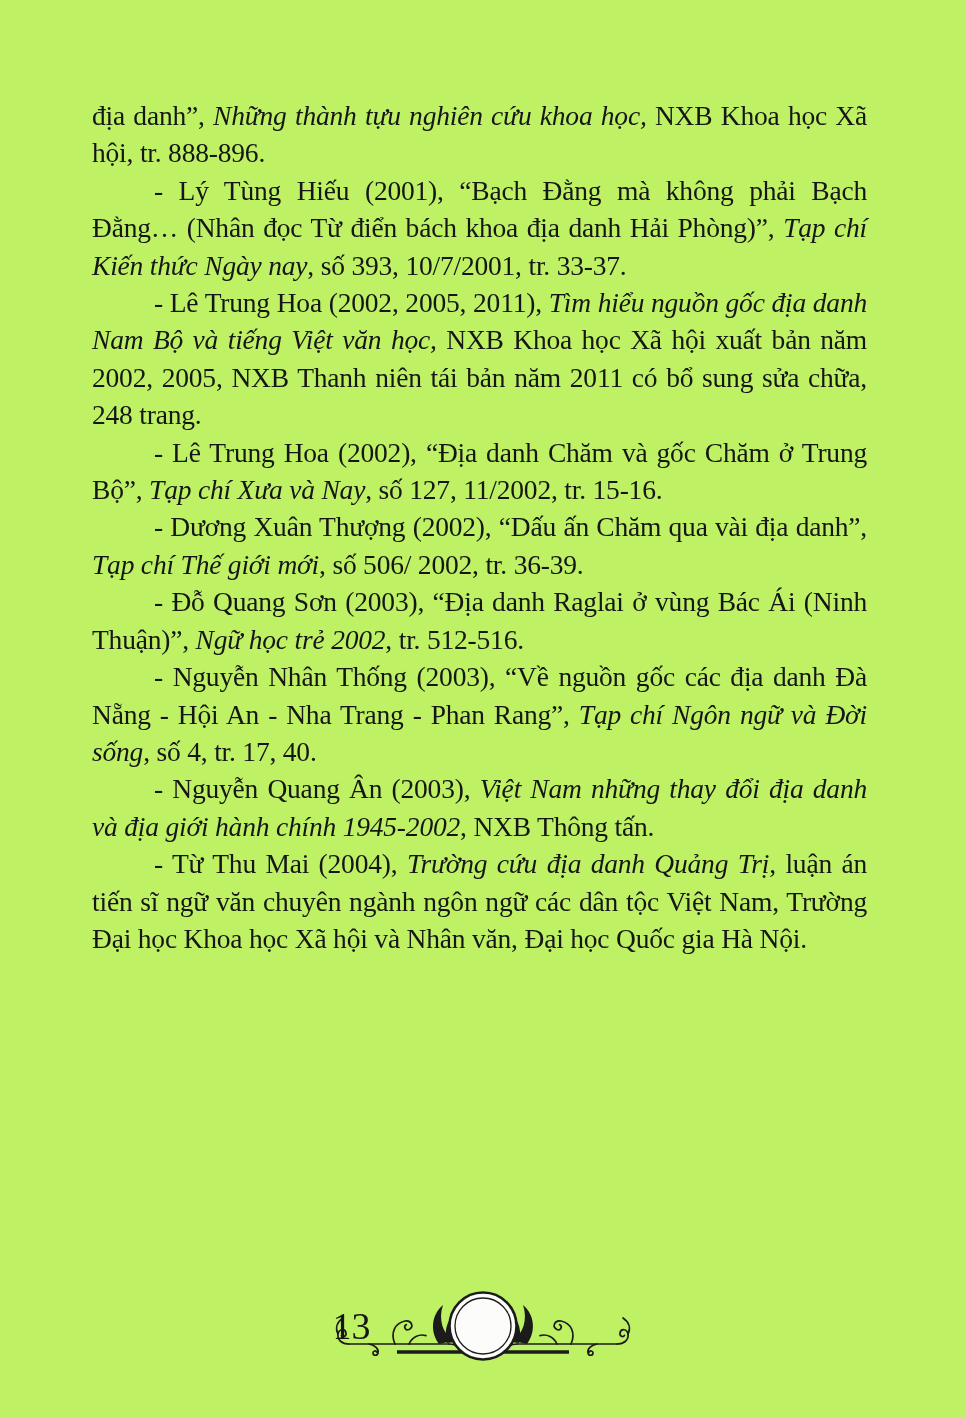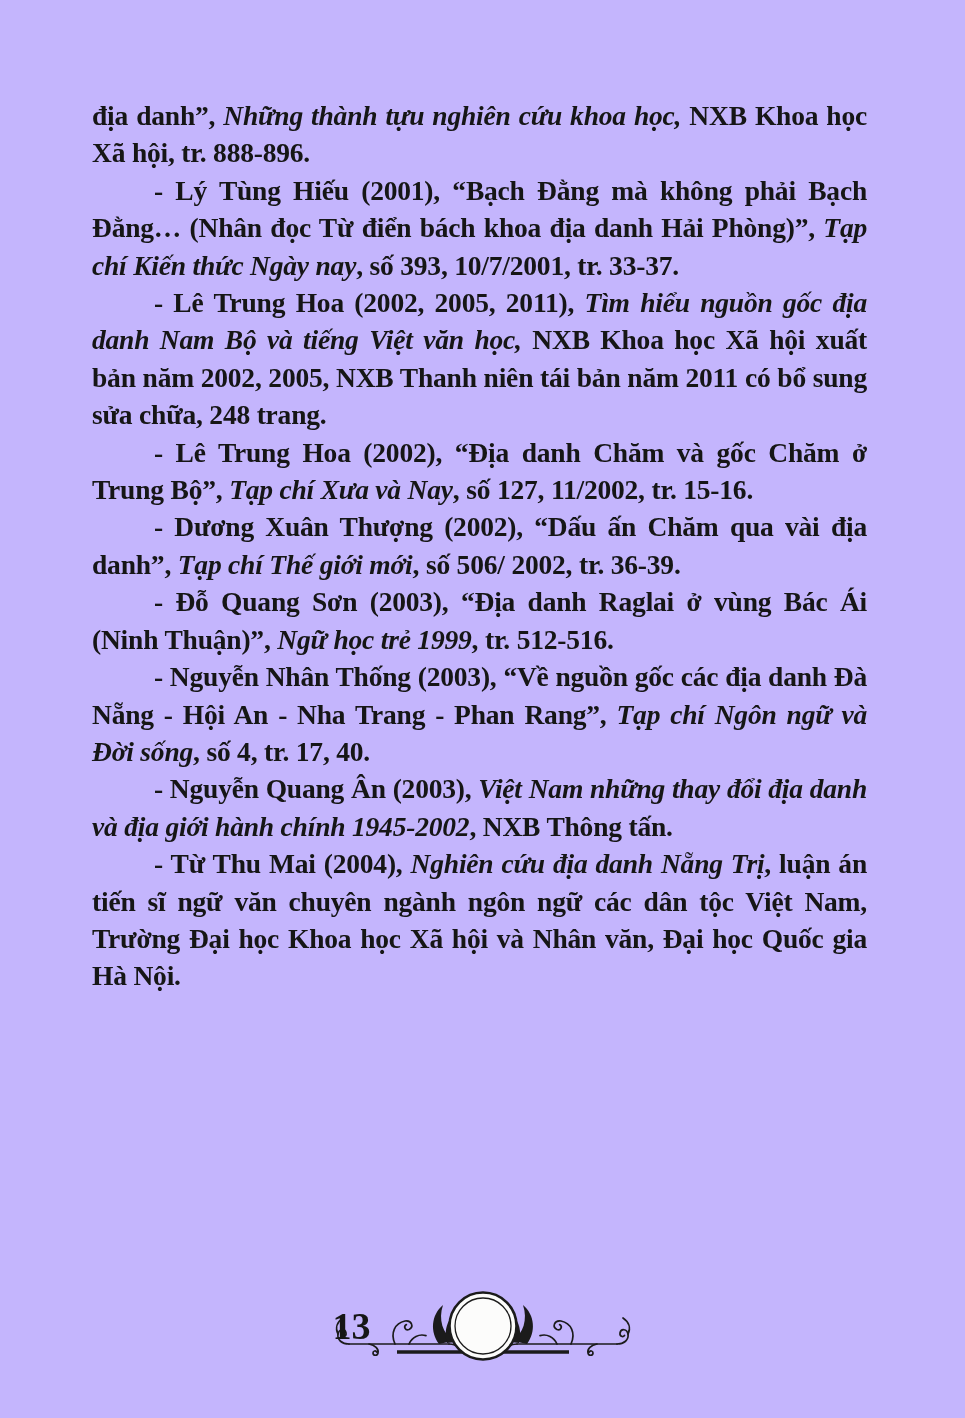--- a/index.html
+++ b/index.html
@@ -1,25 +1,24 @@
 <!DOCTYPE html>
 <html lang="vi"><head>
 <meta charset="utf-8">
 <style>
   html,body { margin:0; padding:0; background:#e8e8e8; }
   .page {
     position: relative;
     width: 965px;
     height: 1418px;
     margin: 0 auto;
-    background: #c4b5fd;
+    background: #bef264;
     overflow: hidden;
     font-family: "Liberation Serif", "DejaVu Serif", serif;
     color: #161616;
-    font-weight: bold;
   }
   .content {
     position: absolute;
     left: 92px;
     top: 97px;
     width: 775px;
     font-size: 27.5px;
     line-height: 37.4px;
     text-align: justify;
     letter-spacing: -0.2px;
@@ -50,24 +49,24 @@
 <body>
 
 <div class="page">
 
   <div class="content">
       <p class="no-indent"><span>địa danh”, </span><em>Những thành tựu nghiên cứu khoa học,</em><span> NXB Khoa học Xã hội, tr. 888-896.</span></p>
       <p><span>- Lý Tùng Hiếu (2001), “Bạch Đằng mà không phải Bạch Đằng… (Nhân đọc Từ điển bách khoa địa danh Hải Phòng)”, </span><em>Tạp chí Kiến thức Ngày nay</em><span>, số 393, 10/7/2001, tr. 33-37.</span></p>
       <p><span>- Lê Trung Hoa (2002, 2005, 2011), </span><em>Tìm hiểu nguồn gốc địa danh Nam Bộ và tiếng Việt văn học,</em><span> NXB Khoa học Xã hội xuất bản năm 2002, 2005, NXB Thanh niên tái bản năm 2011 có bổ sung sửa chữa, 248 trang.</span></p>
       <p><span>- Lê Trung Hoa (2002), “Địa danh Chăm và gốc Chăm ở Trung Bộ”, </span><em>Tạp chí Xưa và Nay</em><span>, số 127, 11/2002, tr. 15-16.</span></p>
       <p><span>- Dương Xuân Thượng (2002), “Dấu ấn Chăm qua vài địa danh”, </span><em>Tạp chí Thế giới mới</em><span>, số 506/ 2002, tr. 36-39.</span></p>
-      <p><span>- Đỗ Quang Sơn (2003), “Địa danh Raglai ở vùng Bác Ái (Ninh Thuận)”, </span><em>Ngữ học trẻ 1999</em><span>, tr. 512-516.</span></p>
+      <p><span>- Đỗ Quang Sơn (2003), “Địa danh Raglai ở vùng Bác Ái (Ninh Thuận)”, </span><em>Ngữ học trẻ 2002</em><span>, tr. 512-516.</span></p>
       <p><span>- Nguyễn Nhân Thống (2003), “Về nguồn gốc các địa danh Đà Nẵng - Hội An - Nha Trang - Phan Rang”, </span><em>Tạp chí Ngôn ngữ và Đời sống</em><span>, số 4, tr. 17, 40.</span></p>
       <p><span>- Nguyễn Quang Ân (2003), </span><em>Việt Nam những thay đổi địa danh và địa giới hành chính 1945-2002</em><span>, NXB Thông tấn.</span></p>
-      <p><span>- Từ Thu Mai (2004), </span><em>Nghiên cứu địa danh Nẵng Trị</em><span>, luận án tiến sĩ ngữ văn chuyên ngành ngôn ngữ các dân tộc Việt Nam, Trường Đại học Khoa học Xã hội và Nhân văn, Đại học Quốc gia Hà Nội.</span></p>
+      <p><span>- Từ Thu Mai (2004), </span><em>Trường cứu địa danh Quảng Trị</em><span>, luận án tiến sĩ ngữ văn chuyên ngành ngôn ngữ các dân tộc Việt Nam, Trường Đại học Khoa học Xã hội và Nhân văn, Đại học Quốc gia Hà Nội.</span></p>
     </div>
 
   <div class="ornament">
     <svg viewBox="0 0 300 104" aria-hidden="true">
       <defs>
         <g id="flourish-half" stroke="#1b1b1b" fill="none" stroke-width="1.7" stroke-linecap="round">
 
           <path d="M16,64 L116,64"></path>
 
           <path d="M16,64 C9,64 4,60 5,54 C6,49 12,48 13,53 C13.5,56.5 10,57.5 8.5,55.5"></path>

